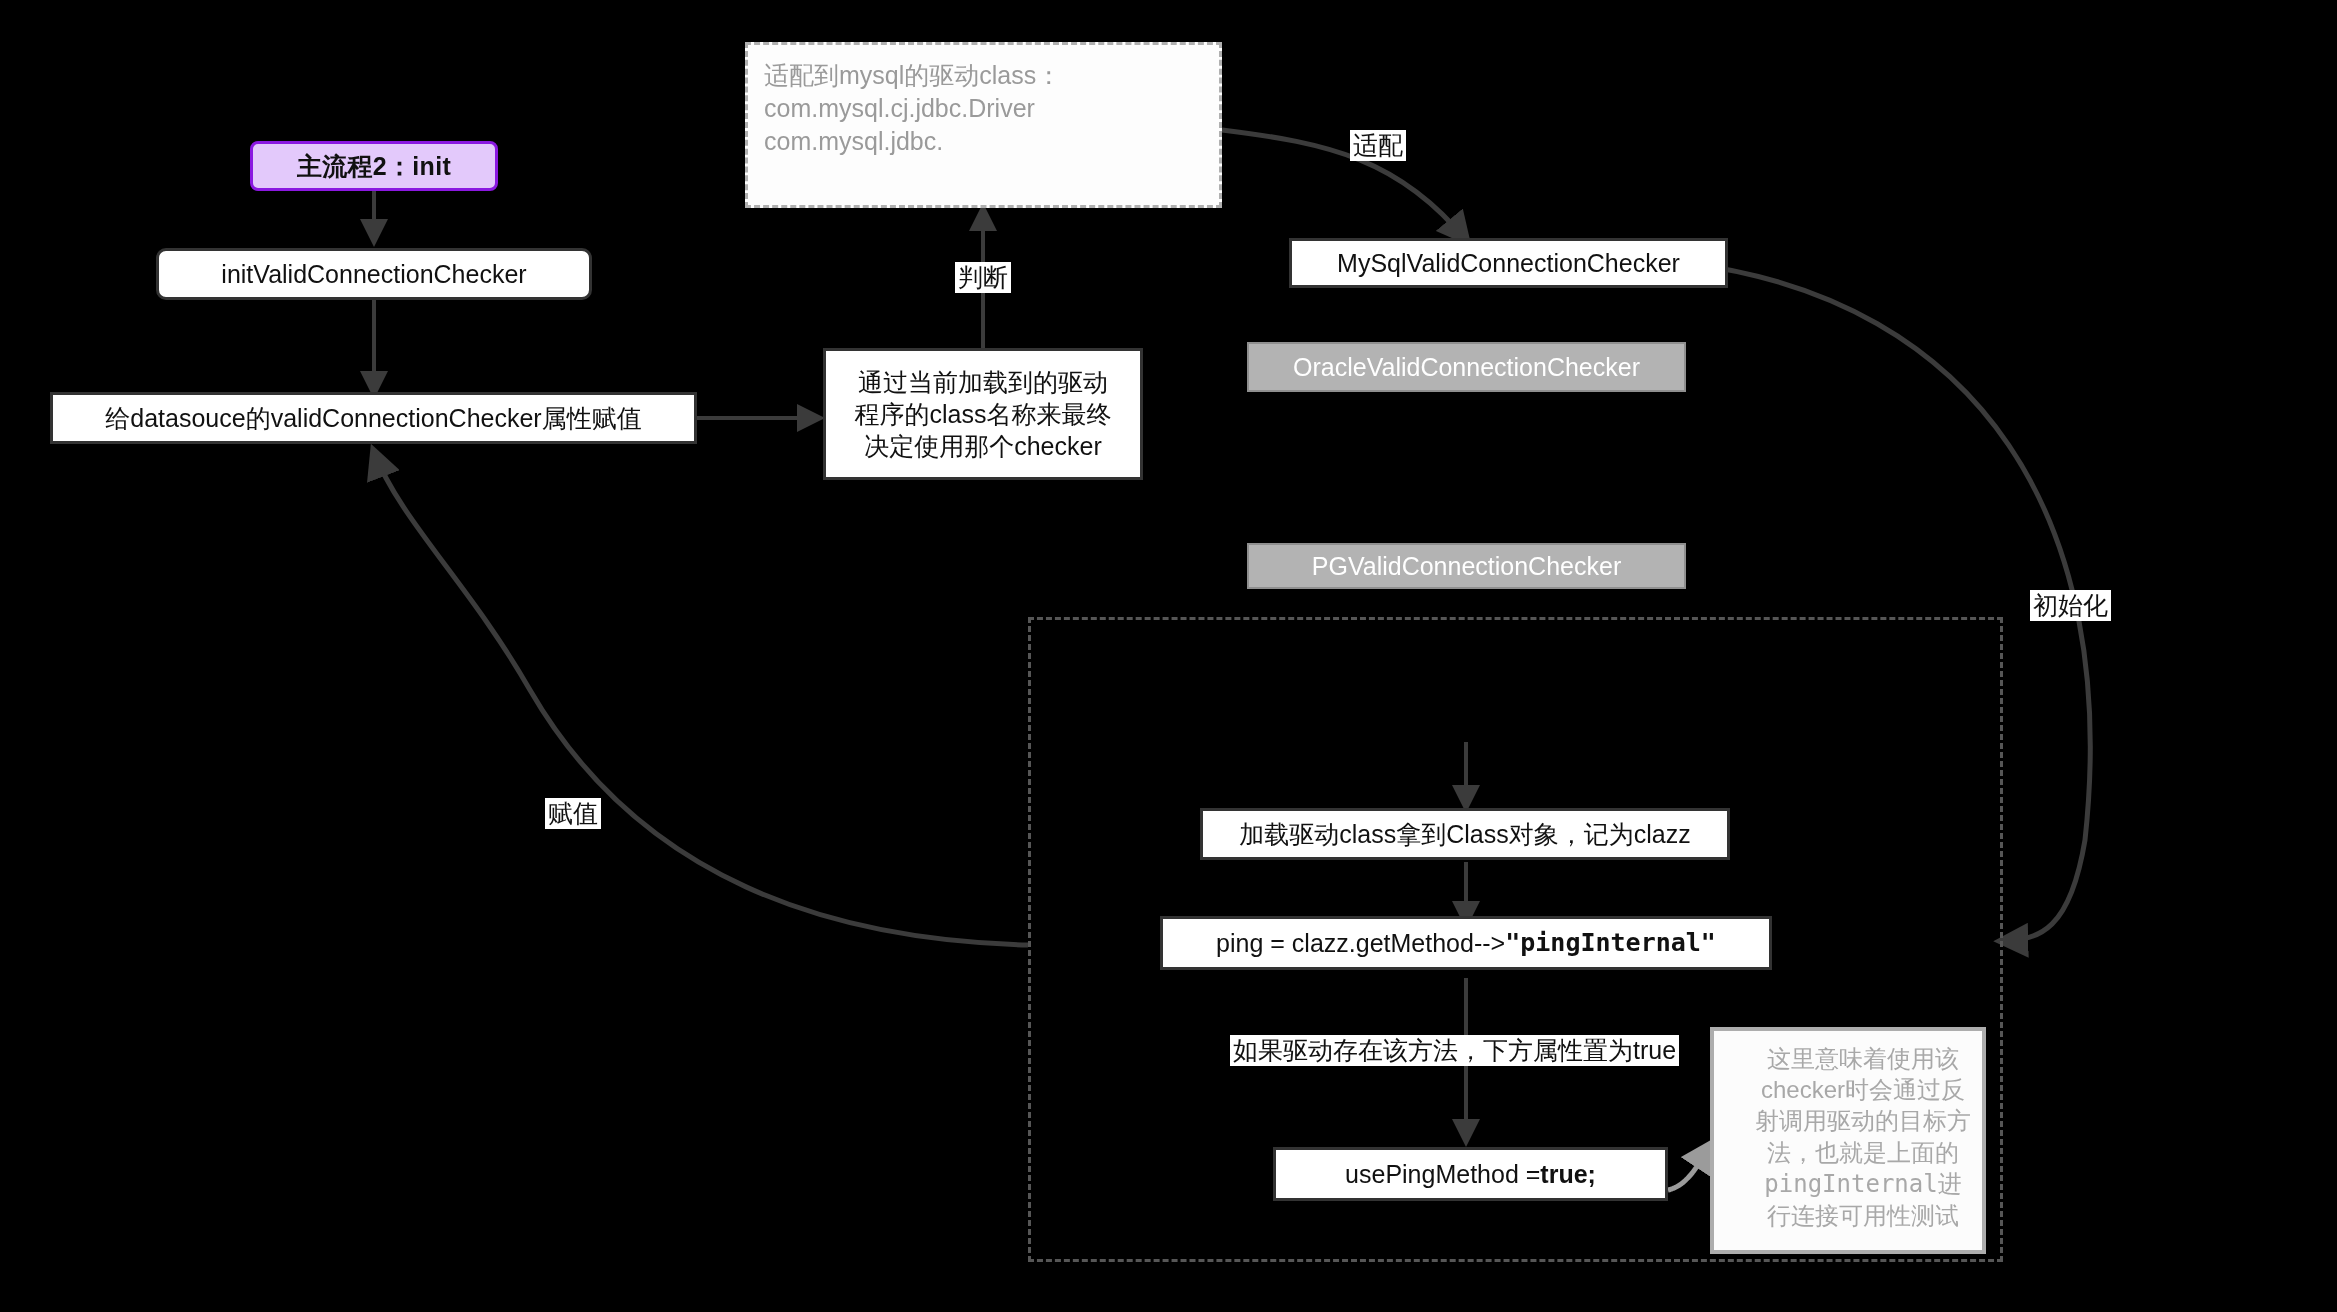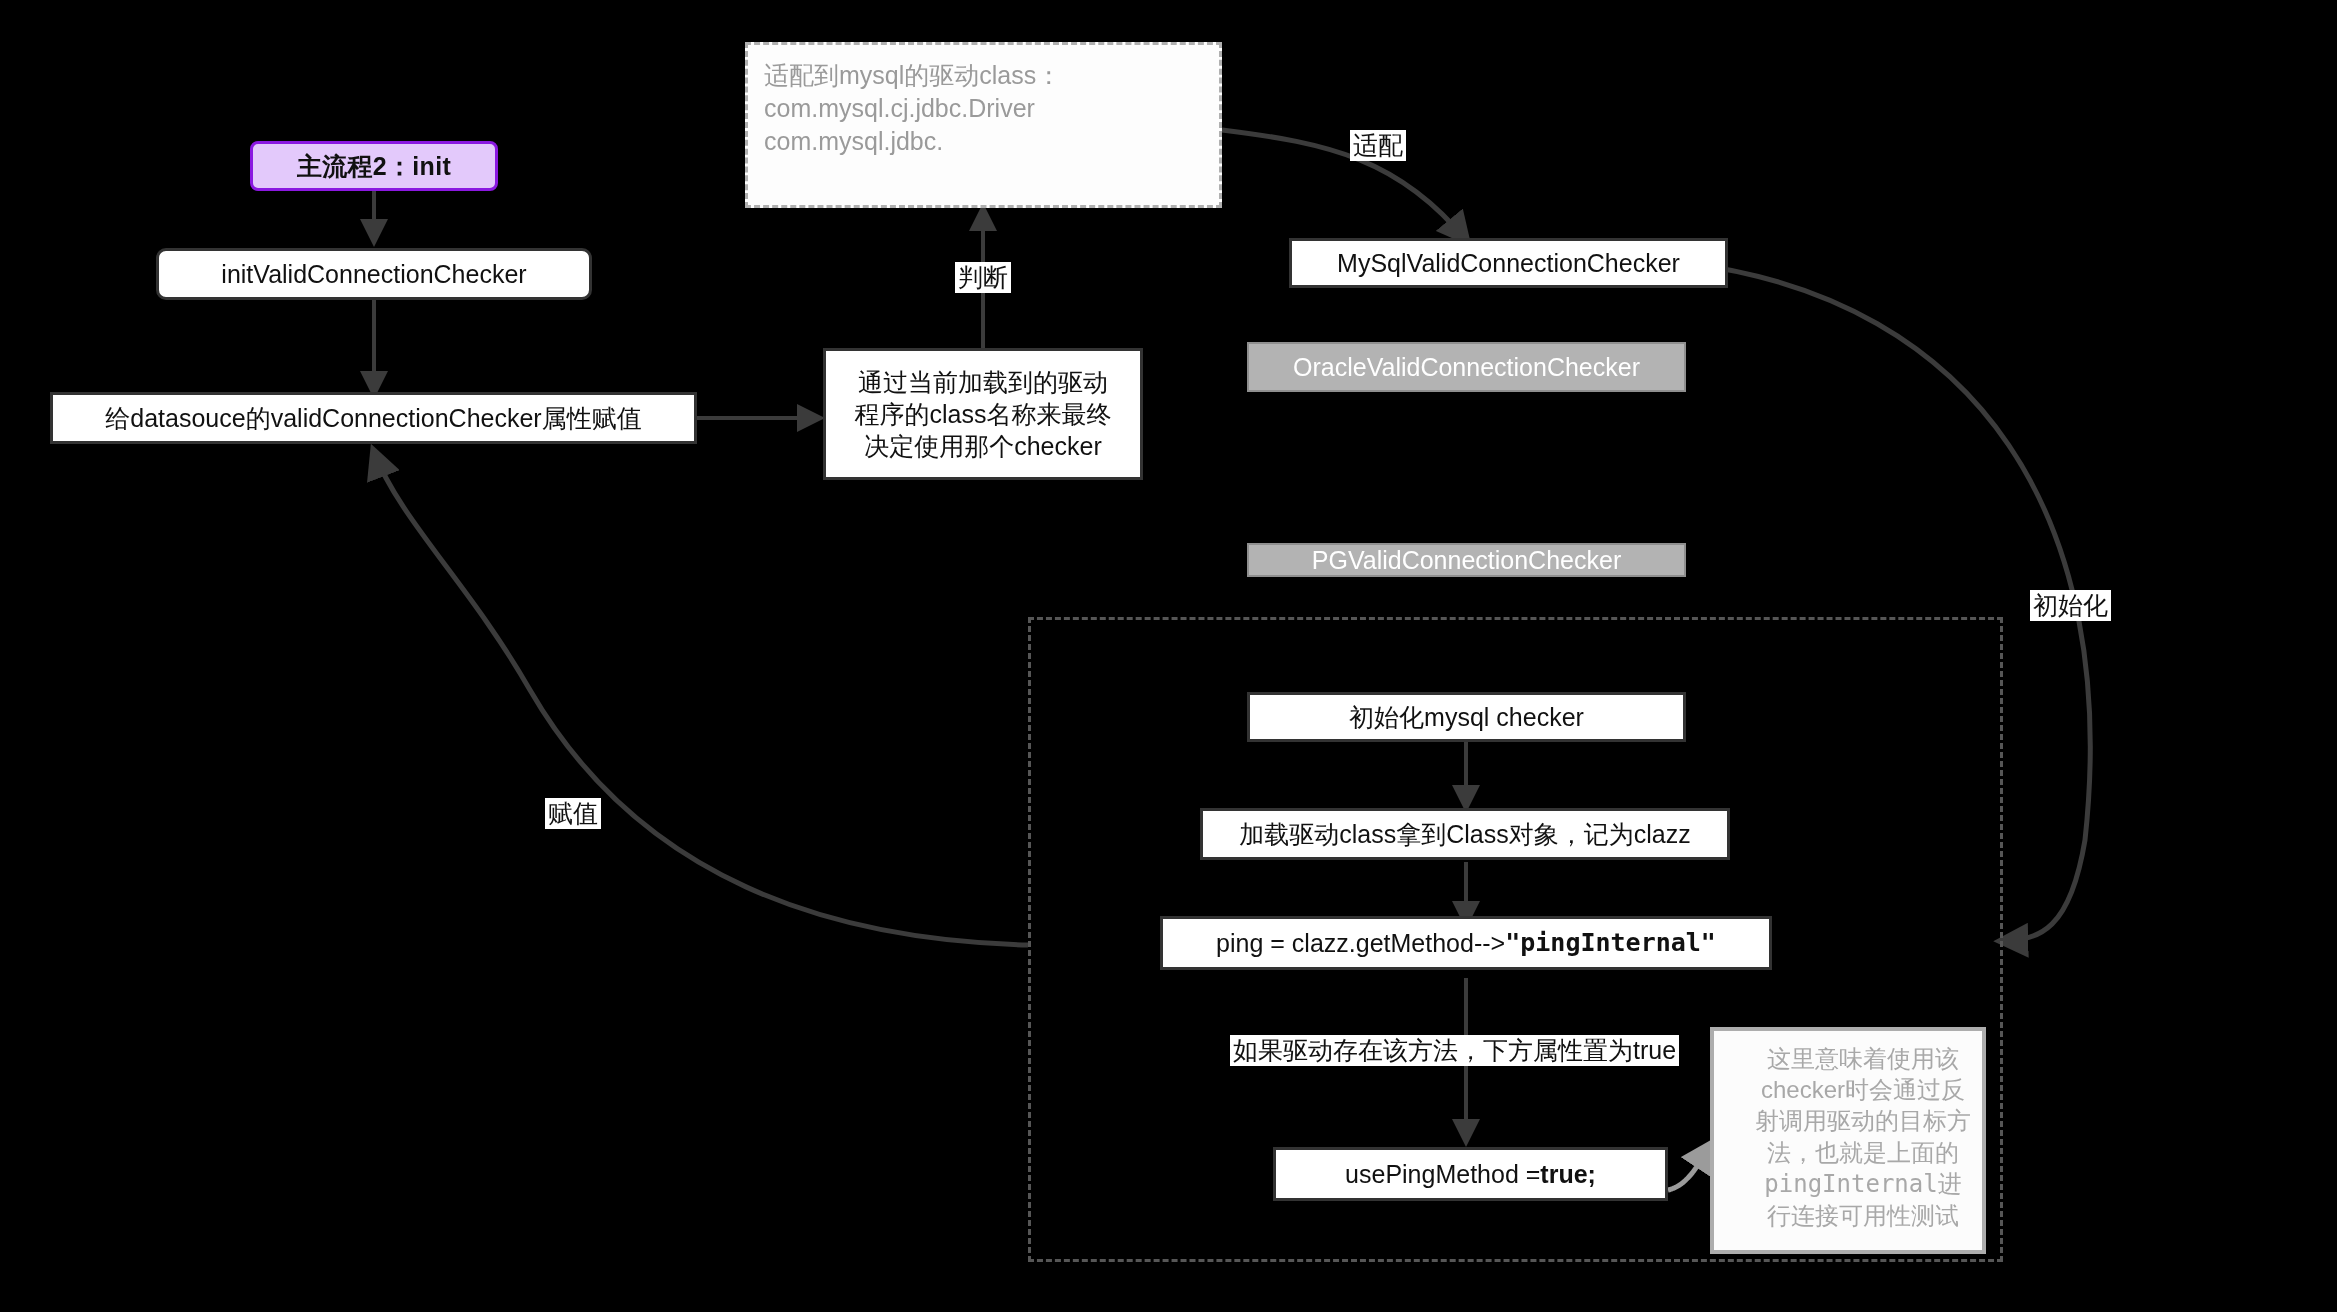--- a/index.html
+++ b/index.html
@@ -176,27 +176,24 @@
 
   <div class="node n-proc" style="left:1289px; top:238px; width:439px; height:50px;">
     <span>MySqlValidConnectionChecker</span>
   </div>
 
   <div class="node n-dim" style="left:1247px; top:342px; width:439px; height:50px;">
     <span>OracleValidConnectionChecker</span>
   </div>
 
 
-  <div class="node n-dim" style="left:1247px; top:543px; width:439px; height:34px;justify-content:center;">
+  <div class="node n-dim" style="left:1247px; top:543px; width:439px; height:46px;justify-content:center;">
     <span>PGValidConnectionChecker</span>
   </div>
 
-  <div class="node n-proc" style="left:1247px; top:692px; width:439px; height:50px;">
-    <span>初始化mysql checker</span>
-  </div>
 
   <div class="node n-proc" style="left:1200px; top:808px; width:530px; height:52px;">
     <span>加载驱动class拿到Class对象，记为clazz</span>
   </div>
 
   <div class="node n-proc" style="left:1160px; top:916px; width:612px; height:54px;text-align:right;">
     <span>ping = clazz.getMethod--&gt;</span>
       <span class="bold-mono">"pingInternal"</span>
   </div>
 

